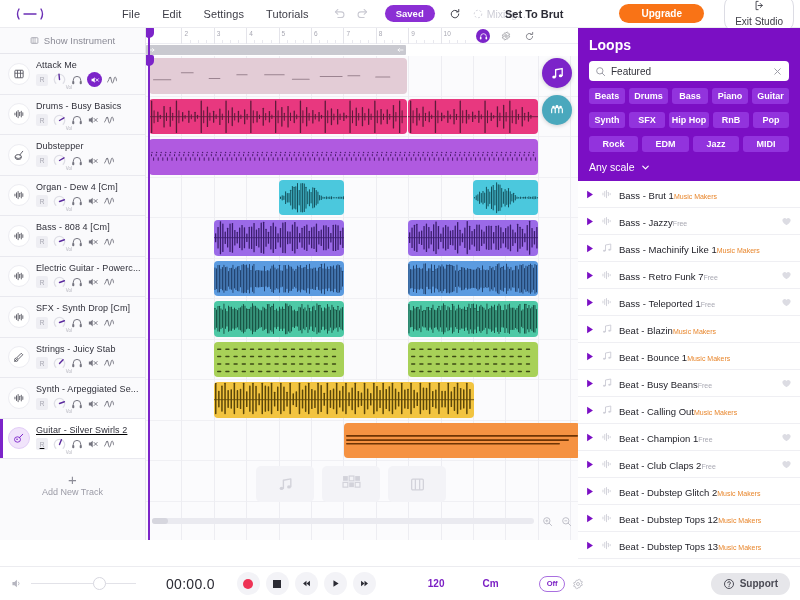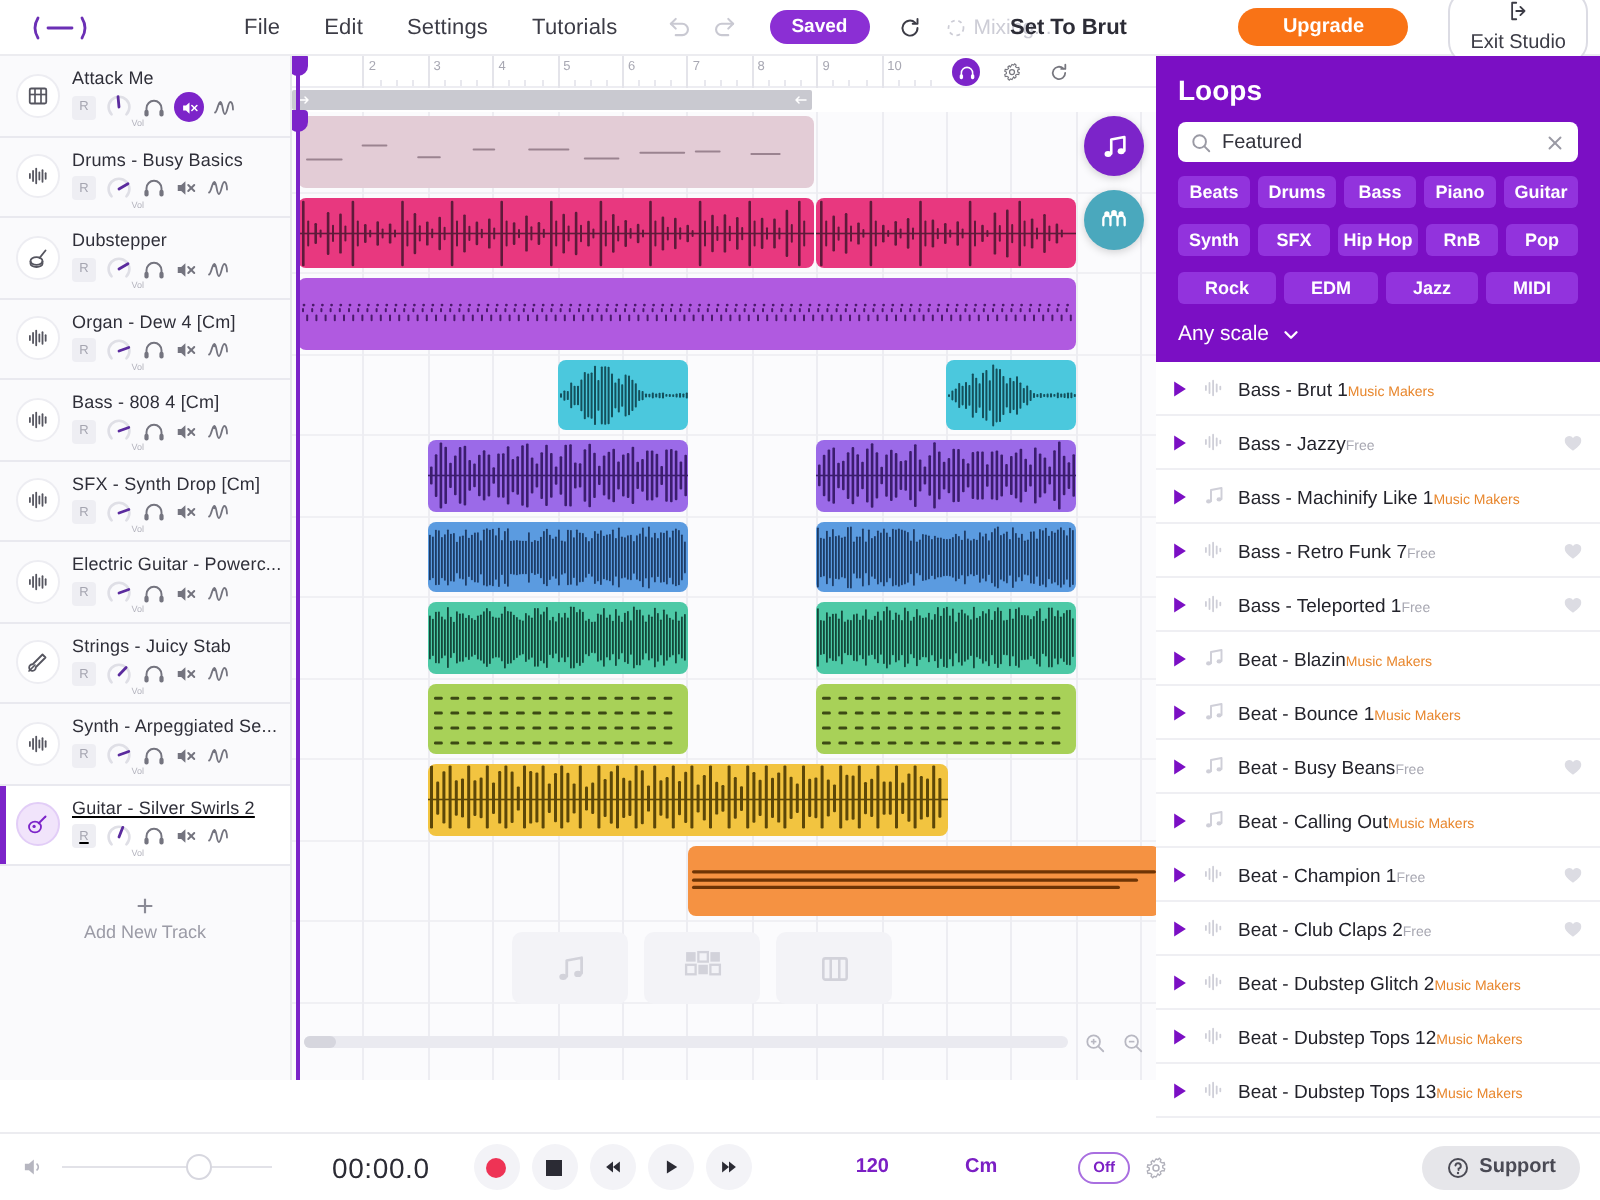--- a/index.html
+++ b/index.html
@@ -324,20 +324,28 @@
     <button class="exit-btn">
       <svg width="11" height="11" viewBox="0 0 16 16">
           <path d="M6 2H3v12h3" stroke="currentColor" stroke-width="1.3" fill="none" stroke-linecap="round" stroke-linejoin="round"></path>
           <path d="M9 5l3 3-3 3M12 8H6" stroke="currentColor" stroke-width="1.3" fill="none" stroke-linecap="round" stroke-linejoin="round"></path>
         </svg>
       <span>Exit Studio</span>
     </button>
   </div>
 
   <div class="sidebar">
+    <div class="show-instr">
+      <svg width="9" height="9" viewBox="0 0 16 16">
+          <rect x="2" y="3" width="12" height="10" rx="1.2" stroke="currentColor" stroke-width="1.2" fill="none"></rect>
+          <line x1="5.5" y1="3" x2="5.5" y2="13" stroke="currentColor" stroke-width="1"></line>
+          <line x1="9" y1="3" x2="9" y2="13" stroke="currentColor" stroke-width="1"></line>
+        </svg>
+      <span>Show Instrument</span>
+    </div>
     <div id="track-rows">
         <div class="track">
           <div class="tr-icon">
             <svg width="12" height="12" viewBox="0 0 16 16">
               <rect x="2.5" y="3" width="11" height="10" rx="1" stroke="currentColor" stroke-width="1.2" fill="none"></rect>
               <line x1="6" y1="3" x2="6" y2="13" stroke="currentColor" stroke-width="1.1"></line>
               <line x1="10" y1="3" x2="10" y2="13" stroke="currentColor" stroke-width="1.1"></line>
               <line x1="2.5" y1="7" x2="13.5" y2="7" stroke="currentColor" stroke-width="1.1"></line>
             </svg>
           </div>
@@ -557,21 +565,21 @@
             <svg width="12" height="12" viewBox="0 0 16 16">
               <rect x="2" y="6" width="1.2" height="4" rx=".6" fill="currentColor"></rect>
               <rect x="4.1" y="4" width="1.2" height="8" rx=".6" fill="currentColor"></rect>
               <rect x="6.2" y="2.5" width="1.2" height="11" rx=".6" fill="currentColor"></rect>
               <rect x="8.3" y="5" width="1.2" height="6" rx=".6" fill="currentColor"></rect>
               <rect x="10.4" y="3.5" width="1.2" height="9" rx=".6" fill="currentColor"></rect>
               <rect x="12.5" y="5.5" width="1.2" height="5" rx=".6" fill="currentColor"></rect>
             </svg>
           </div>
           <div class="tr-body">
-            <div class="tr-name">SFX - Synth Drop [Cm]</div>
+            <div class="tr-name">Electric Guitar - Powerc...</div>
             <div class="tr-ctrls">
               <div class="rec-btn">R</div>
               <div class="knob">
                 <svg width="15" height="15" viewBox="0 0 15 15">
                   <path d="M3.8 11.2A5.2 5.2 0 1 1 11.2 11.2" stroke="#dfdfe6" stroke-width="1.3" fill="none" stroke-linecap="round"></path>
                   <line x1="7.5" y1="7.5" x2="12.39" y2="5.74" stroke="#5b2b9e" stroke-width="1.4" stroke-linecap="round"></line>
                 </svg>
                 <span class="vol">Vol</span>
               </div>
               <span class="ctl-ico">
@@ -602,21 +610,21 @@
             <svg width="12" height="12" viewBox="0 0 16 16">
               <rect x="2" y="6" width="1.2" height="4" rx=".6" fill="currentColor"></rect>
               <rect x="4.1" y="4" width="1.2" height="8" rx=".6" fill="currentColor"></rect>
               <rect x="6.2" y="2.5" width="1.2" height="11" rx=".6" fill="currentColor"></rect>
               <rect x="8.3" y="5" width="1.2" height="6" rx=".6" fill="currentColor"></rect>
               <rect x="10.4" y="3.5" width="1.2" height="9" rx=".6" fill="currentColor"></rect>
               <rect x="12.5" y="5.5" width="1.2" height="5" rx=".6" fill="currentColor"></rect>
             </svg>
           </div>
           <div class="tr-body">
-            <div class="tr-name">Electric Guitar - Powerc...</div>
+            <div class="tr-name">SFX - Synth Drop [Cm]</div>
             <div class="tr-ctrls">
               <div class="rec-btn">R</div>
               <div class="knob">
                 <svg width="15" height="15" viewBox="0 0 15 15">
                   <path d="M3.8 11.2A5.2 5.2 0 1 1 11.2 11.2" stroke="#dfdfe6" stroke-width="1.3" fill="none" stroke-linecap="round"></path>
                   <line x1="7.5" y1="7.5" x2="12.39" y2="5.74" stroke="#5b2b9e" stroke-width="1.4" stroke-linecap="round"></line>
                 </svg>
                 <span class="vol">Vol</span>
               </div>
               <span class="ctl-ico">

